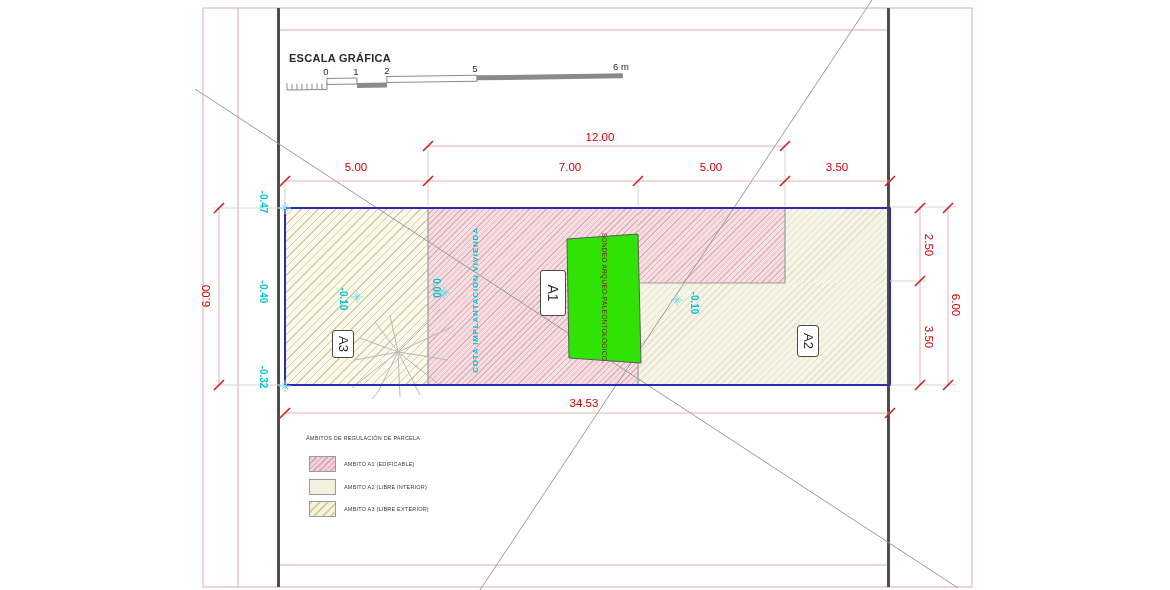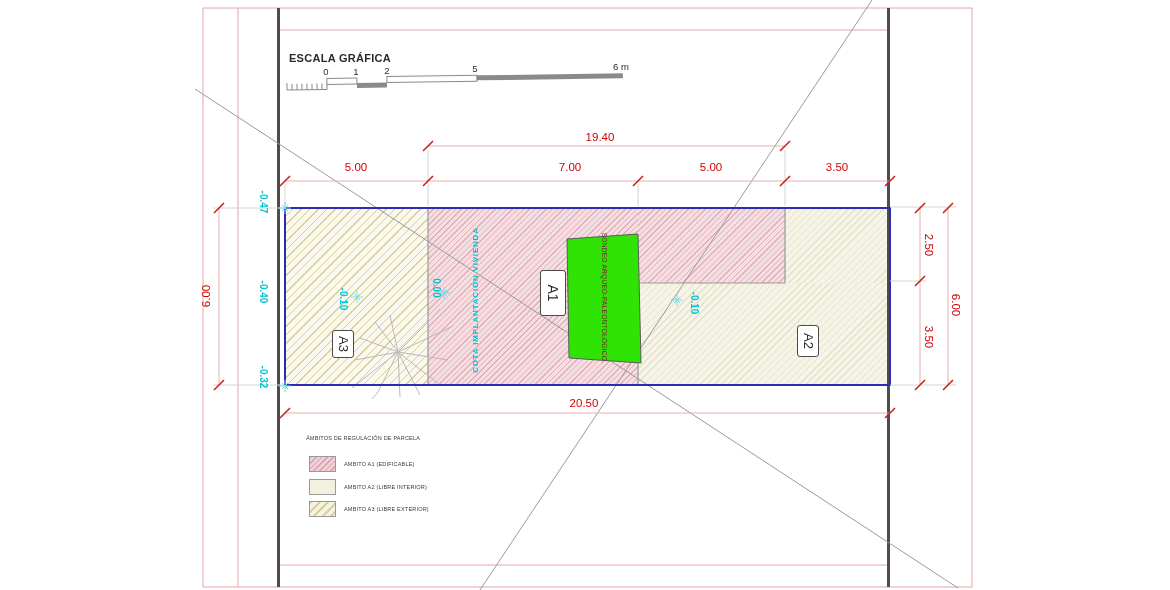--- a/index.html
+++ b/index.html
@@ -188,26 +188,26 @@
     </g>
   </svg>
 
   <div class="lbl scale-title" style="left:340px;top:58px;">ESCALA GRÁFICA</div>
   <div class="lbl scale-num" style="left:326px;top:72px;">0</div>
   <div class="lbl scale-num" style="left:356px;top:72px;">1</div>
   <div class="lbl scale-num" style="left:387px;top:71px;">2</div>
   <div class="lbl scale-num" style="left:475px;top:69px;">5</div>
   <div class="lbl scale-num" style="left:621px;top:67px;">6 m</div>
 
-  <div class="lbl dim" style="left:600px;top:138px;">19.40</div>
+  <div class="lbl dim" style="left:600px;top:138px;">12.00</div>
   <div class="lbl dim" style="left:356px;top:168px;">5.00</div>
   <div class="lbl dim" style="left:533px;top:168px;margin-left:37px;">7.00</div>
   <div class="lbl dim" style="left:711px;top:168px;">5.00</div>
   <div class="lbl dim" style="left:837px;top:168px;">3.50</div>
-  <div class="lbl dim" style="left:584px;top:404px;">20.50</div>
+  <div class="lbl dim" style="left:584px;top:404px;">34.53</div>
   <div class="lbl rotN90 dim" style="left:207px;top:296px;">6.00</div>
   <div class="lbl rot90 dim" style="left:928px;top:245px;">2.50</div>
   <div class="lbl rot90 dim" style="left:928px;top:337px;">3.50</div>
   <div class="lbl rot90 dim" style="left:955px;top:305px;">6.00</div>
 
   <div class="lbl rot90 cyan" style="left:263px;top:202px;">-0.47</div>
   <div class="lbl rot90 cyan" style="left:263px;top:292px;">-0.40</div>
   <div class="lbl rot90 cyan" style="left:263px;top:377px;">-0.32</div>
   <div class="lbl rot90 cyan" style="left:343px;top:299px;">-0.10</div>
   <div class="lbl rot90 cyan" style="left:436px;top:288px;">0.00</div>

